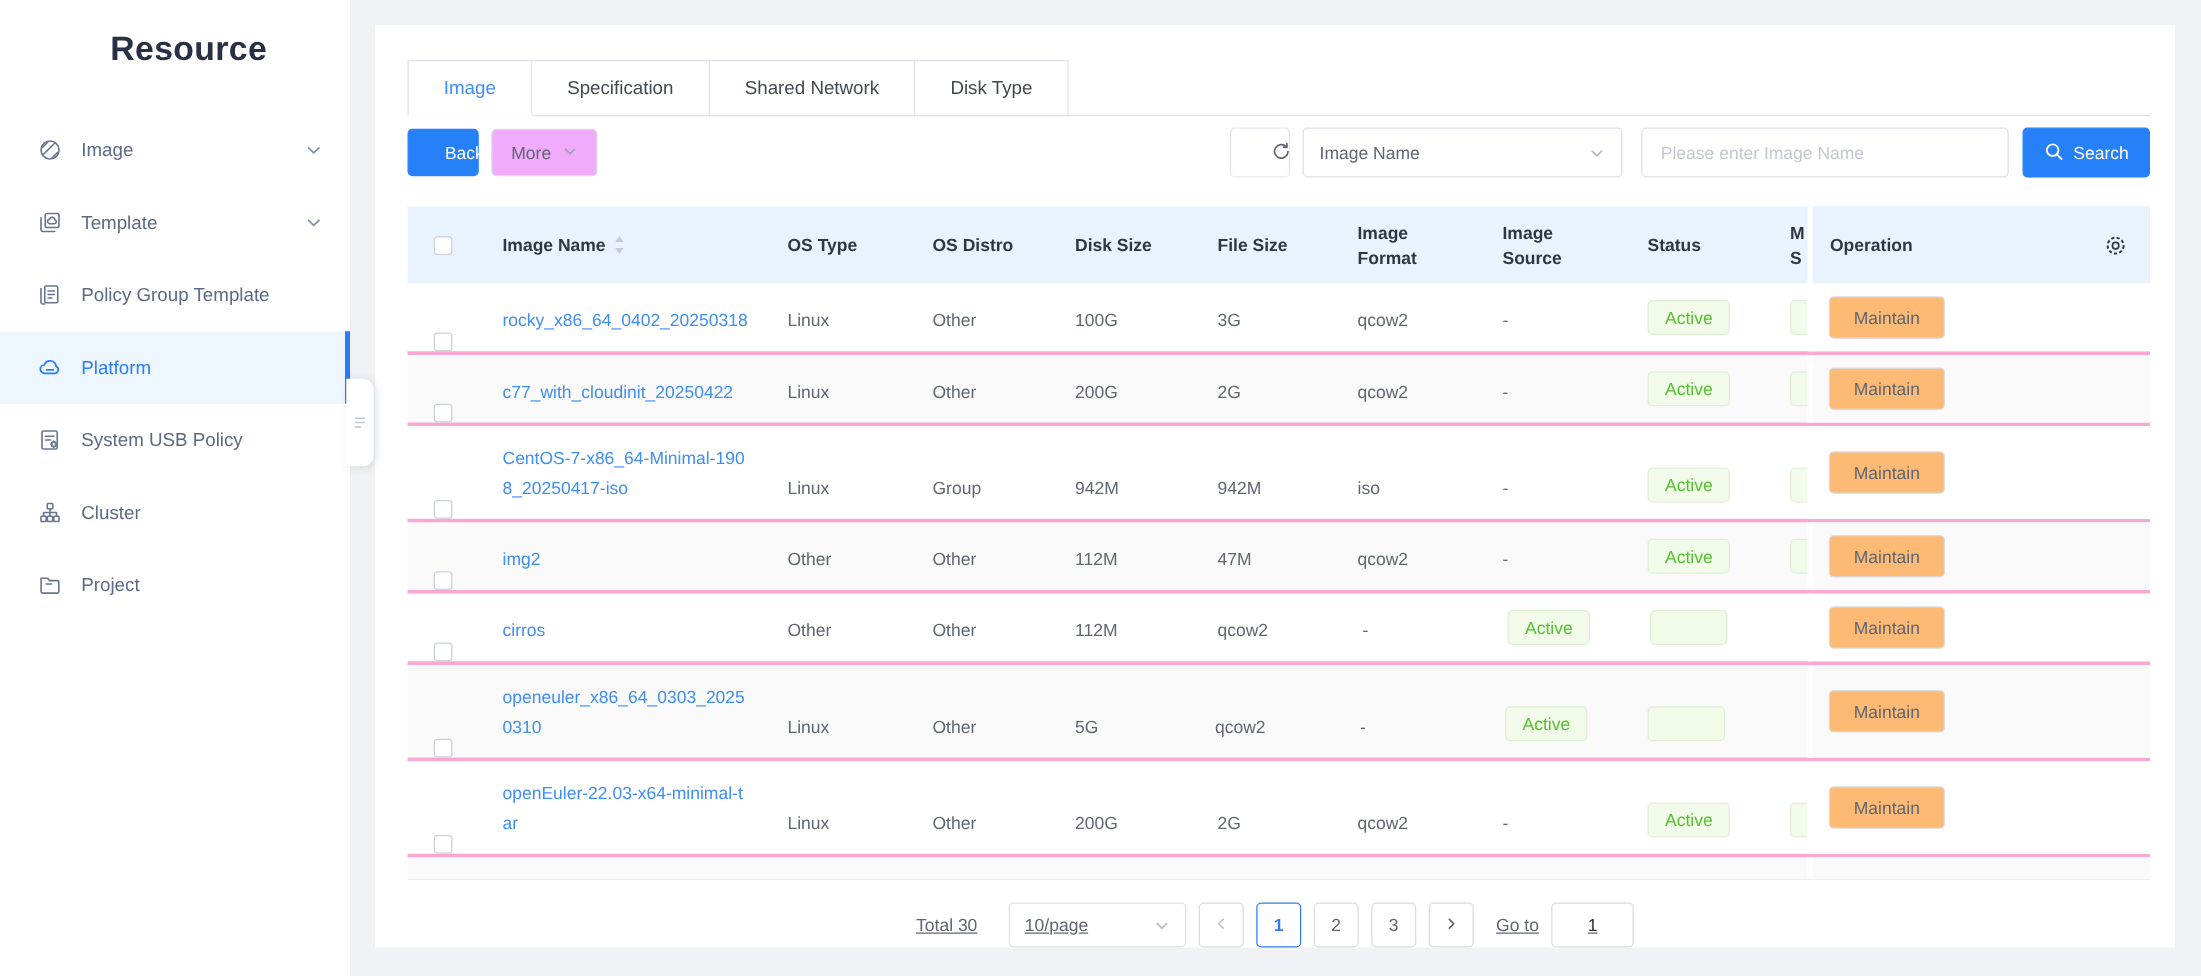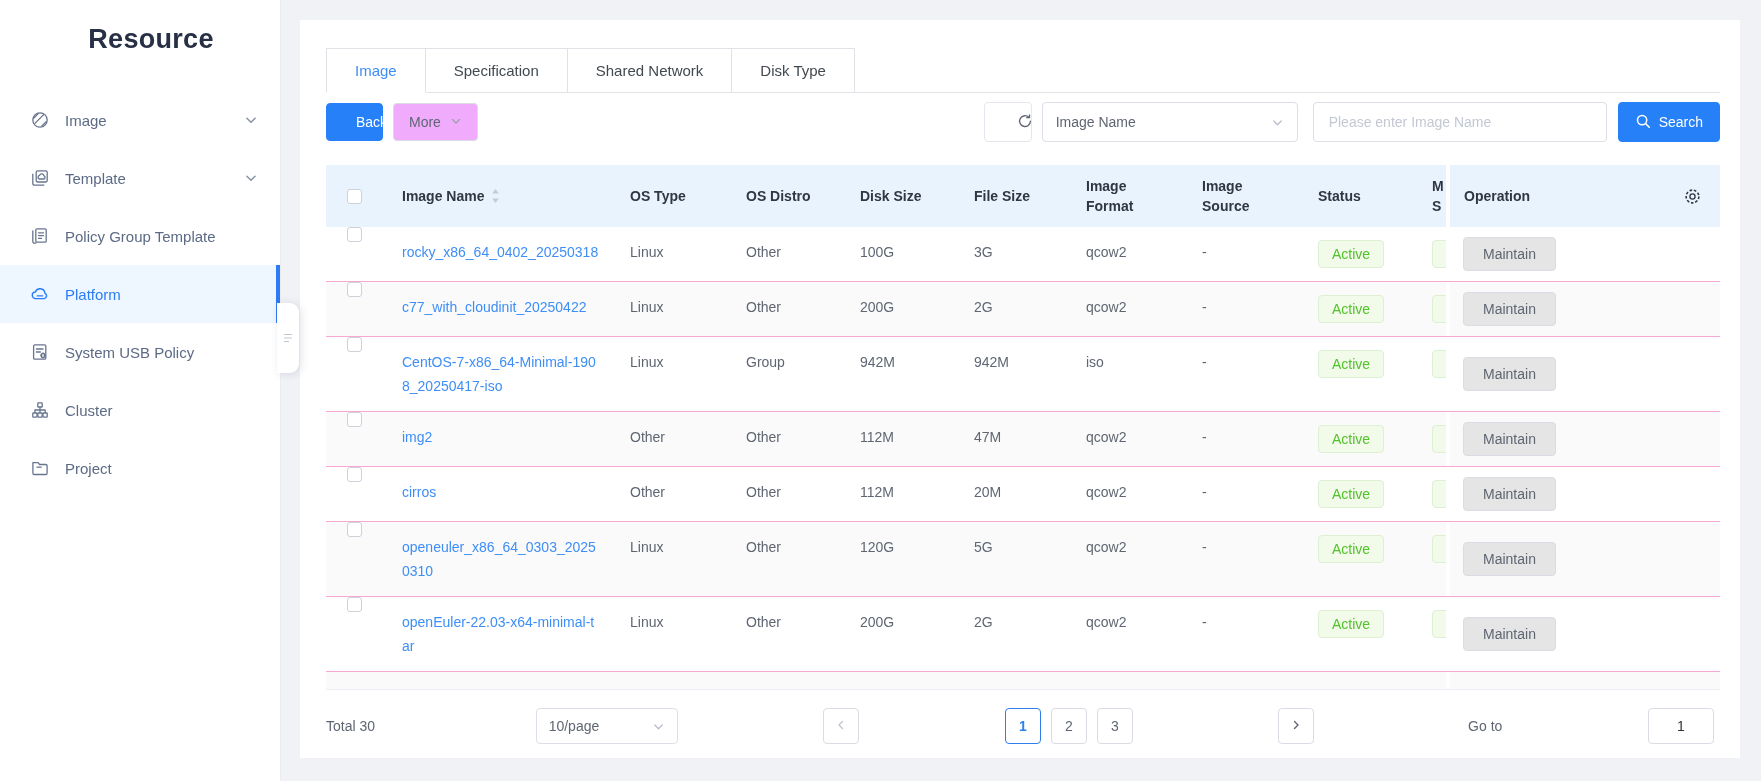--- a/index.html
+++ b/index.html
@@ -63,45 +63,45 @@
   .c-name { width:228px; }
   .c-ostype { width:116px; }
   .c-osdistro { width:114px; }
   .c-disk { width:114px; }
   .c-file { width:112px; }
   .c-format { width:116px; }
   .c-source { width:116px; }
   .c-status { width:114px; }
   .c-ms { flex:1; }
   .sorter { margin-left:6px; display:flex; }
-  .trow { display:flex; align-items:flex-start; border-bottom:1px solid #f9a8d4; position:relative;
+  .trow { display:flex; align-items:flex-end; border-bottom:3px solid #f9a8d4; position:relative;
           min-height:54px; background:#fff; }
   .trow.stripe { background:#fafafa; }
   .tc { padding:13px 10px 13px 20px; display:flex; align-items:center; color:#5f6672; line-height:24px; }
   .tc.c-check { padding:0; }
   .cb { width:15px; height:15px; border:1px solid #ccd1da; border-radius:3px; background:#fff;
         display:inline-block; cursor:pointer; }
   .name-link { color:#3e8ef7; cursor:pointer; text-decoration:none; word-break:break-all; }
   .badge { background:#f2fae9; border:1px solid #def0d3; color:#54c22d; border-radius:4px;
            padding:5px 13px; line-height:16px; display:inline-block; white-space:nowrap; }
   .ms-badge { width:62px; height:28px; background:#f2fae9; border:1px solid #def0d3; border-radius:4px; }
   .tc-op { position:absolute; right:0; top:0; bottom:0; width:274px; background:inherit;
            border-left:4px solid #fff; display:flex; align-items:center; padding-left:13px; }
   .hc-op { position:absolute; right:0; top:0; bottom:0; width:274px; background:#e9f3fe;
            border-left:4px solid #fff; display:flex; align-items:center; justify-content:space-between;
            padding:0 18px 0 14px; font-weight:bold; color:#2f3742; }
   .gear { color:#2f3742; display:flex; cursor:pointer; }
-  .btn-maintain { height:34px; padding:0 19px; background:#e5e5e5; border:1px solid #d9dce3;
+  .btn-maintain { height:34px; padding:0 19px; background:#fdba74; border:1px solid #d9dce3;
                   border-radius:4px; color:#5f6672; font-size:14px; }
   .trow-partial { height:18px; background:#fafafa; border-bottom:1px solid #ebeef5; position:relative; }
   .trow-partial .op-strip { position:absolute; right:0; top:0; bottom:0; width:274px;
                             background:#fafafa; border-left:4px solid #fff; }
   
-  .pagination { display:flex; align-items:center; justify-content:space-between; margin-top:18px;
-                height:36px; font-size:14px; color:#5f6672; padding-right:6px; }
+  .pagination { display:flex; align-items:center; justify-content:center; margin-top:18px;
+                height:36px; font-size:14px; color:#5f6672; padding-right:6px;text-decoration:underline; }
   .sel-size { width:142px; height:36px; margin-left:25px; padding:0 12px; }
   .pg { width:36px; height:36px; border:1px solid #d9dce3; border-radius:4px; background:#fff;
         display:flex; align-items:center; justify-content:center; margin-left:10px; cursor:pointer; color:#5f6672; }
   .pg.active { border-color:#2e7ef0; color:#2e7ef0; font-weight:bold; }
   .pg.prev { color:#c0c4cc; }
   .goto-label { margin-left:18px; }
   .goto-input { width:66px; height:36px; margin-left:10px; text-align:center; border:1px solid #d9dce3;
                 border-radius:4px; font-size:14px; color:#303133; font-family:inherit; outline:none; }
 </style>
 </head>
@@ -452,23 +452,20 @@
           </div>
           <div class="tc c-ostype">
             <span>Other</span>
           </div>
           <div class="tc c-osdistro">
             <span>Other</span>
           </div>
           <div class="tc c-disk">
             <span>112M</span>
           </div>
-          <div class="tc c-file">
-            <span>20M</span>
-          </div>
           <div class="tc c-format">
             <span>qcow2</span>
           </div>
           <div class="tc c-source">
             <span>-</span>
           </div>
           <div class="tc c-status">
             <span class="badge">Active</span>
           </div>
           <div class="tc c-ms">
@@ -483,23 +480,20 @@
             <span class="cb"></span>
           </div>
           <div class="tc c-name">
             <a class="name-link">openeuler_x86_64_0303_20250310</a>
           </div>
           <div class="tc c-ostype">
             <span>Linux</span>
           </div>
           <div class="tc c-osdistro">
             <span>Other</span>
-          </div>
-          <div class="tc c-disk">
-            <span>120G</span>
           </div>
           <div class="tc c-file">
             <span>5G</span>
           </div>
           <div class="tc c-format">
             <span>qcow2</span>
           </div>
           <div class="tc c-source">
             <span>-</span>
           </div>

